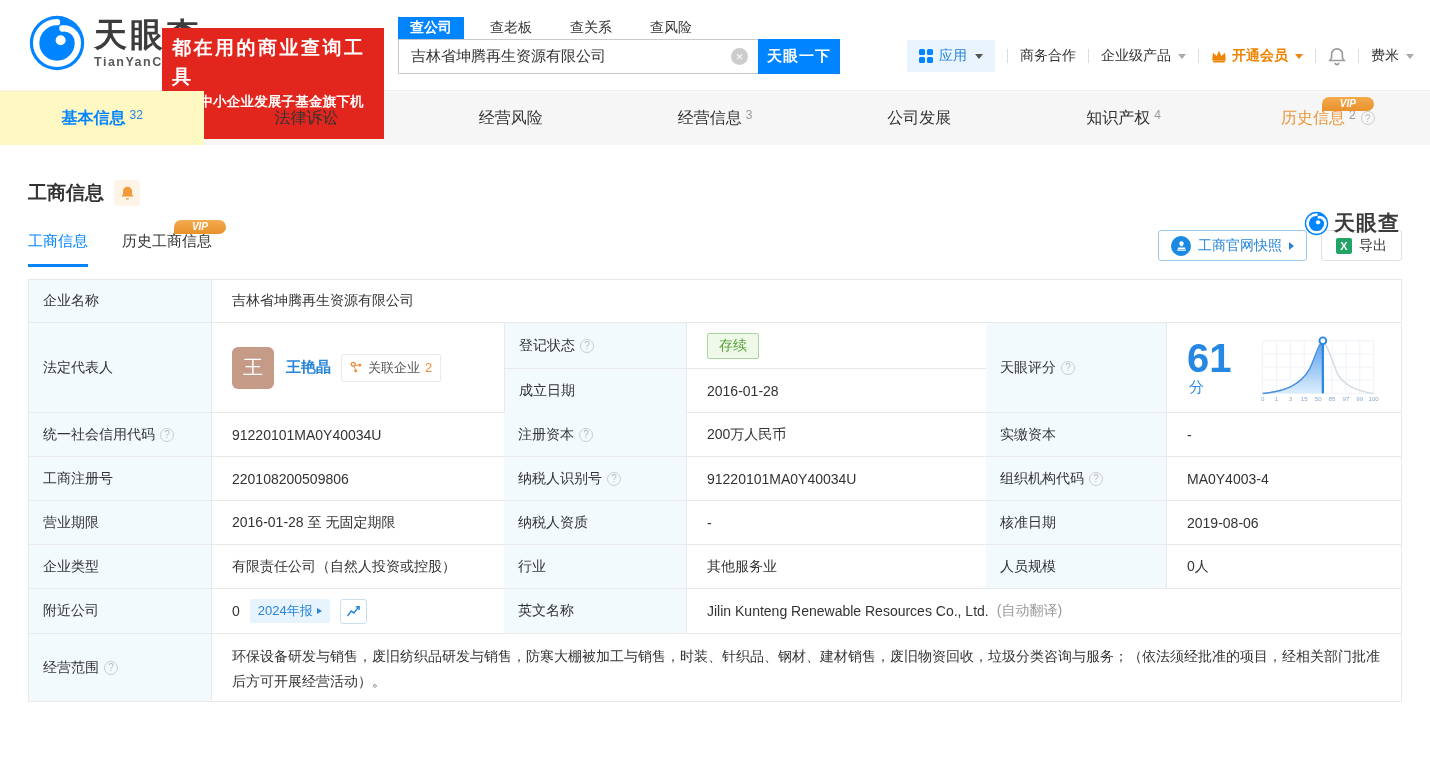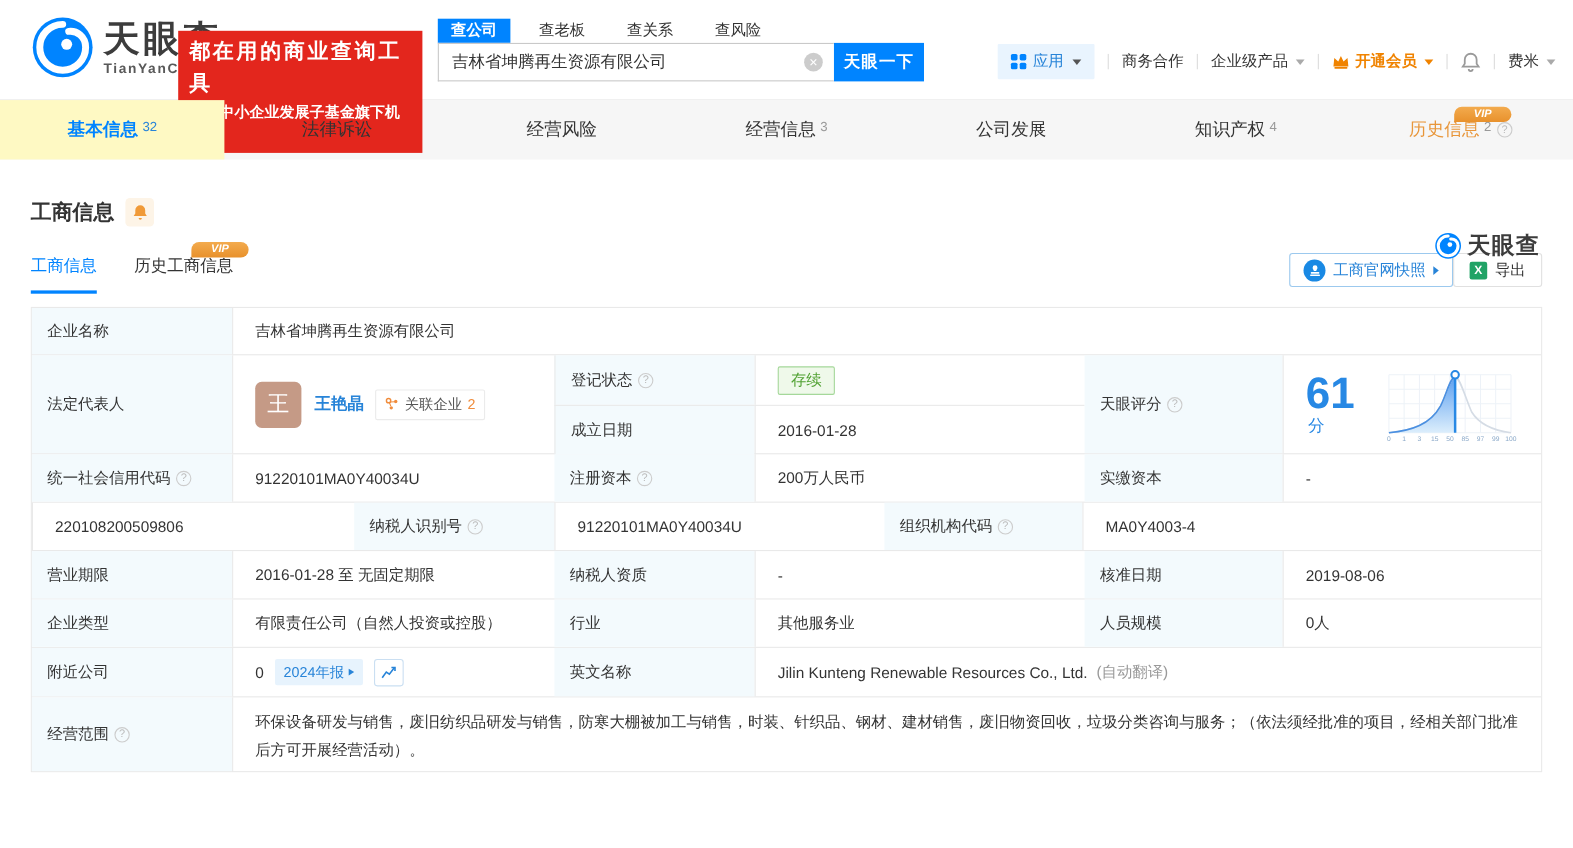--- a/index.html
+++ b/index.html
@@ -74,21 +74,21 @@
   .mini-logo { position:absolute; right:30px; top:30px; display:flex; align-items:center; gap:5px; }
   .mini-logo svg { width:25px; height:25px; }
   .mini-logo span { font-size:21px; font-weight:bold; color:#3c3c3c; letter-spacing:1px; }
 
   .subtab-row { display:flex; align-items:flex-end; justify-content:space-between; margin-top:20px;
     height:40px; }
   .subtabs { display:flex; gap:34px; }
   .subtab { font-size:15px; color:#333; padding-bottom:13px; position:relative; cursor:pointer; }
   .subtab.active { color:#0084ff; border-bottom:3px solid #0084ff; }
   .subtab .vip-badge { top:-12px; right:-14px; }
-  .actions { display:flex; gap:0; margin-bottom:6px; }
+  .actions { display:flex; gap:14px; margin-bottom:6px; }
   .snapshot-btn { display:flex; align-items:center; gap:7px; height:31px; padding:0 12px; background:#fff;
     border:1px solid #9cc9ee; border-radius:3px; color:#2884d8; font-size:14px; cursor:pointer;
     font-family:"Liberation Sans","DejaVu Sans",sans-serif; }
   .stamp-circle { width:20px; height:20px; border-radius:50%; background:#1989e4; display:flex;
     align-items:center; justify-content:center; }
   .arrow-r { width:0; height:0; border-top:4px solid transparent; border-bottom:4px solid transparent;
     border-left:5px solid #2884d8; }
   .export-btn { display:flex; align-items:center; gap:7px; height:31px; padding:0 14px; background:#fff;
     border:1px solid #e0e0e0; border-radius:3px; color:#333; font-size:14px; cursor:pointer;
     font-family:"Liberation Sans","DejaVu Sans",sans-serif; }
@@ -378,20 +378,21 @@
         <div class="th c3">
           <span>注册资本</span>
             <span class="q-icon"></span>
         </div>
         <div class="td c4">200万人民币</div>
         <div class="th c5">实缴资本</div>
         <div class="td c6">-</div>
       </div>
 
       <div class="tr h44">
+        <div class="th c1">工商注册号</div>
         <div class="td c2">220108200509806</div>
         <div class="th c3">
           <span>纳税人识别号</span>
             <span class="q-icon"></span>
         </div>
         <div class="td c4">91220101MA0Y40034U</div>
         <div class="th c5">
           <span>组织机构代码</span>
             <span class="q-icon"></span>
         </div>

